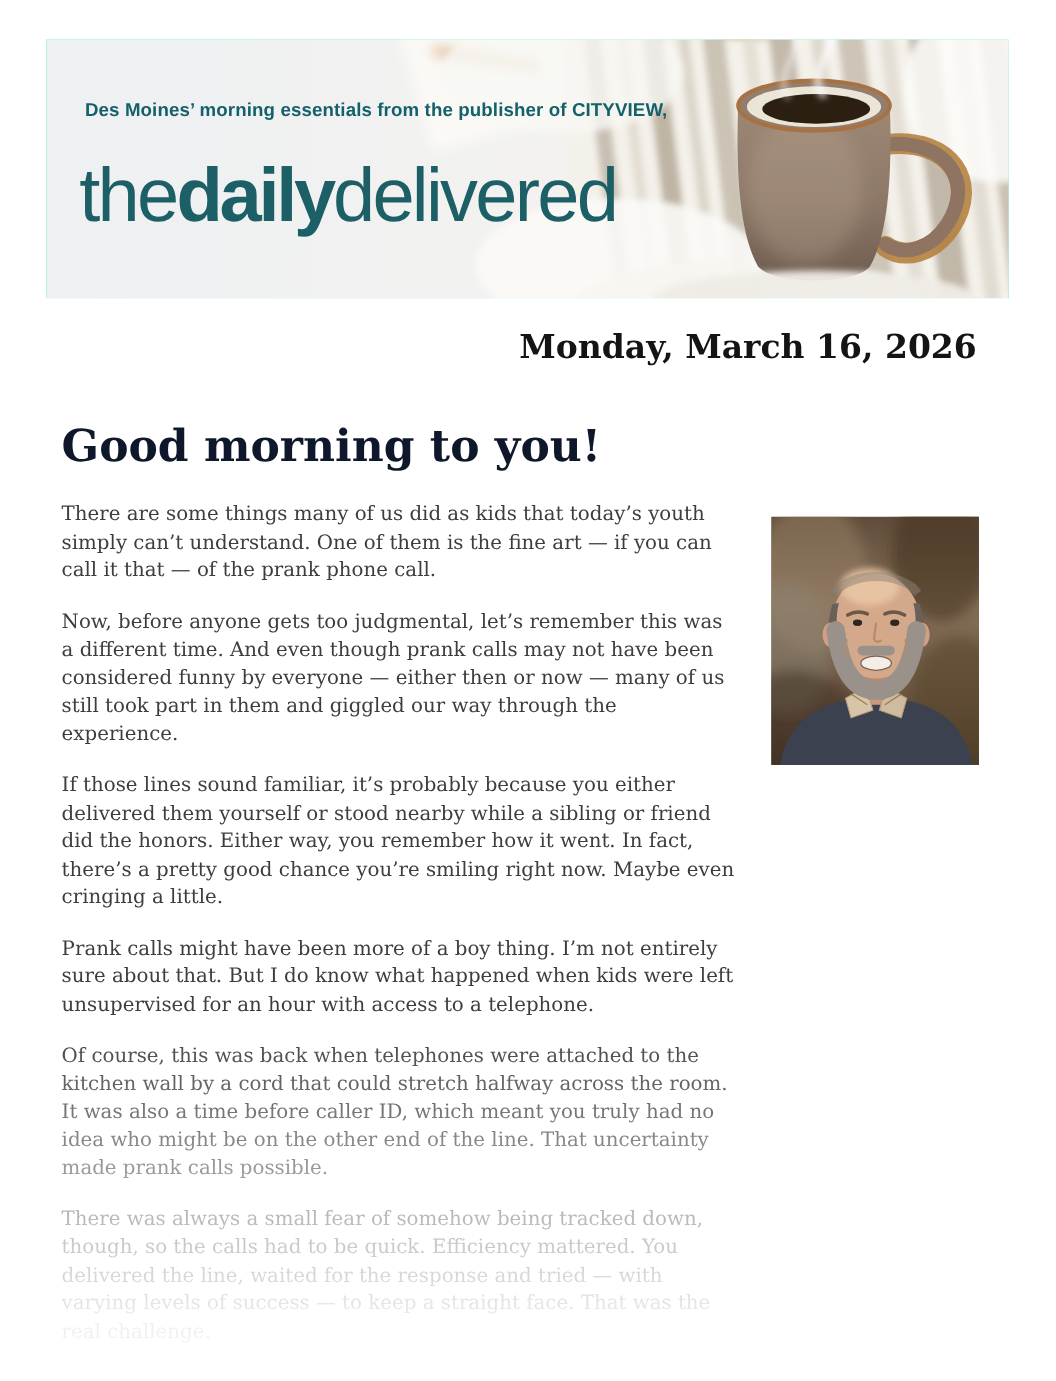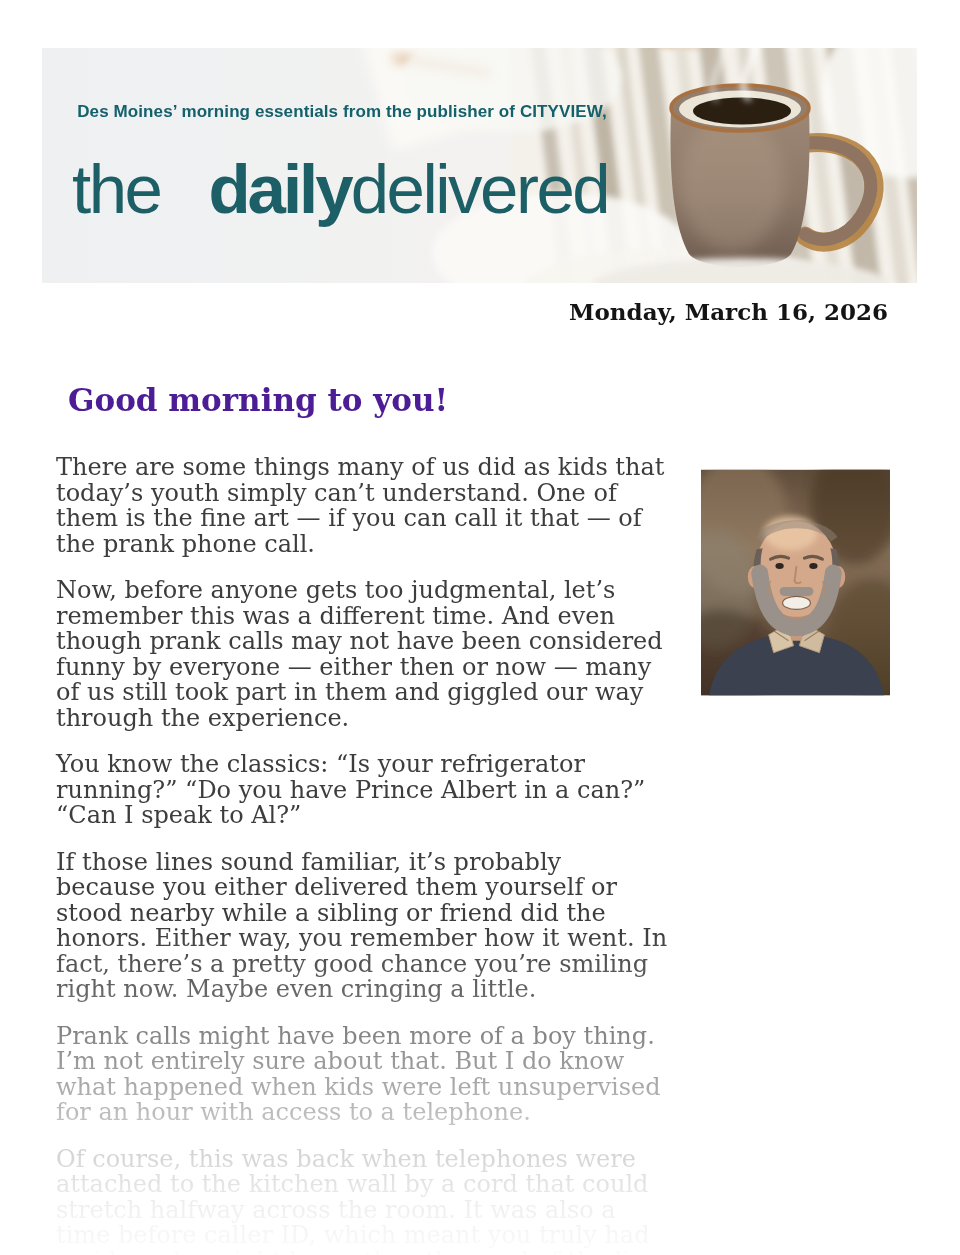--- a/index.html
+++ b/index.html
@@ -5,57 +5,57 @@
   * { margin:0; padding:0; box-sizing:border-box; }
   html,body { background:#ffffff; }
   .page {
     position:relative; width:960px; height:1255px;
     background:#ffffff; overflow:hidden;
     font-family:"DejaVu Serif", serif;
   }
 
   
   .banner {
-    position:absolute; left:42px; top:48px; width:875px; height:235px;
+    position:absolute; left:42px; top:36px; width:875px; height:235px;
     overflow:hidden; background:#5eead4;
   }
   .banner svg { position:absolute; left:0; top:0; }
   .tagline {
     position:absolute; left:10px; top:50px; width:580px;
     text-align:center;
     font-family:"Liberation Sans", sans-serif;
     font-weight:bold; font-size:17px; line-height:27px;
     color:#14606b; letter-spacing:.1px;
   }
   .logo {
     position:absolute; left:30px; top:104px;
     font-family:"Liberation Sans", sans-serif;
     font-size:69px; line-height:75px; letter-spacing:-2.5px;
     color:#1d5f66; white-space:nowrap;
   }
-  .logo .bold { font-weight:bold; letter-spacing:-3px;margin-left:48px; }
+  .logo .bold { font-weight:bold; letter-spacing:-3px; }
 
   
   .date-line {
     position:absolute; top:298px; right:72px;
-    font-weight:bold; font-size:23px; color:#141414;
+    font-weight:bold; font-size:30px; color:#141414;
   }
   .article-title {
-    position:absolute; left:68px; top:382px;
-    font-weight:bold; font-size:31px; color:#4c1d95;
+    position:absolute; left:56px; top:382px;
+    font-weight:bold; font-size:40px; color:#0f172a;
   }
 
   
   .content {
     position:absolute; left:56px; top:455px; width:834px;
     display:flex; align-items:flex-start;
   }
   .text-col { width:612px; }
   .text-col p {
-    font-size:24px; line-height:25.5px; color:#3d3d3d;
+    font-size:18px; line-height:25.5px; color:#3d3d3d;
     margin:0 0 21px 0;
   }
   .photo-col { margin-left:33px; width:189px; margin-top:14px; }
   .photo-col svg { display:block; }
 
   
   .fade-out {
     position:absolute; left:0; top:930px; width:960px; height:325px;
     background:linear-gradient(to bottom,
       rgba(255,255,255,0) 0%,
@@ -153,21 +153,20 @@
   </div>
 
   <div class="date-line">Monday, March 16, 2026</div>
 
   <h1 class="article-title">Good morning to you!</h1>
 
   <div class="content">
     <div class="text-col">
       <p>There are some things many of us did as kids that today’s youth simply can’t understand. One of them is the fine art — if you can call it that — of the prank phone call.</p>
       <p>Now, before anyone gets too judgmental, let’s remember this was a different time. And even though prank calls may not have been considered funny by everyone — either then or now — many of us still took part in them and giggled our way through the experience.</p>
-      <p>You know the classics: “Is your refrigerator running?” “Do you have Prince Albert in a can?” “Can I speak to Al?”</p>
       <p>If those lines sound familiar, it’s probably because you either delivered them yourself or stood nearby while a sibling or friend did the honors. Either way, you remember how it went. In fact, there’s a pretty good chance you’re smiling right now. Maybe even cringing a little.</p>
       <p>Prank calls might have been more of a boy thing. I’m not entirely sure about that. But I do know what happened when kids were left unsupervised for an hour with access to a telephone.</p>
       <p>Of course, this was back when telephones were attached to the kitchen wall by a cord that could stretch halfway across the room. It was also a time before caller ID, which meant you truly had no idea who might be on the other end of the line. That uncertainty made prank calls possible.</p>
       <p>There was always a small fear of somehow being tracked down, though, so the calls had to be quick. Efficiency mattered. You delivered the line, waited for the response and tried — with varying levels of success — to keep a straight face. That was the real challenge.</p>
     </div>
 
     <div class="photo-col">
       <svg width="189" height="227" viewBox="0 0 190 227">
         <defs>
           <linearGradient id="phBg" x1="0" y1="0" x2="0" y2="1">

